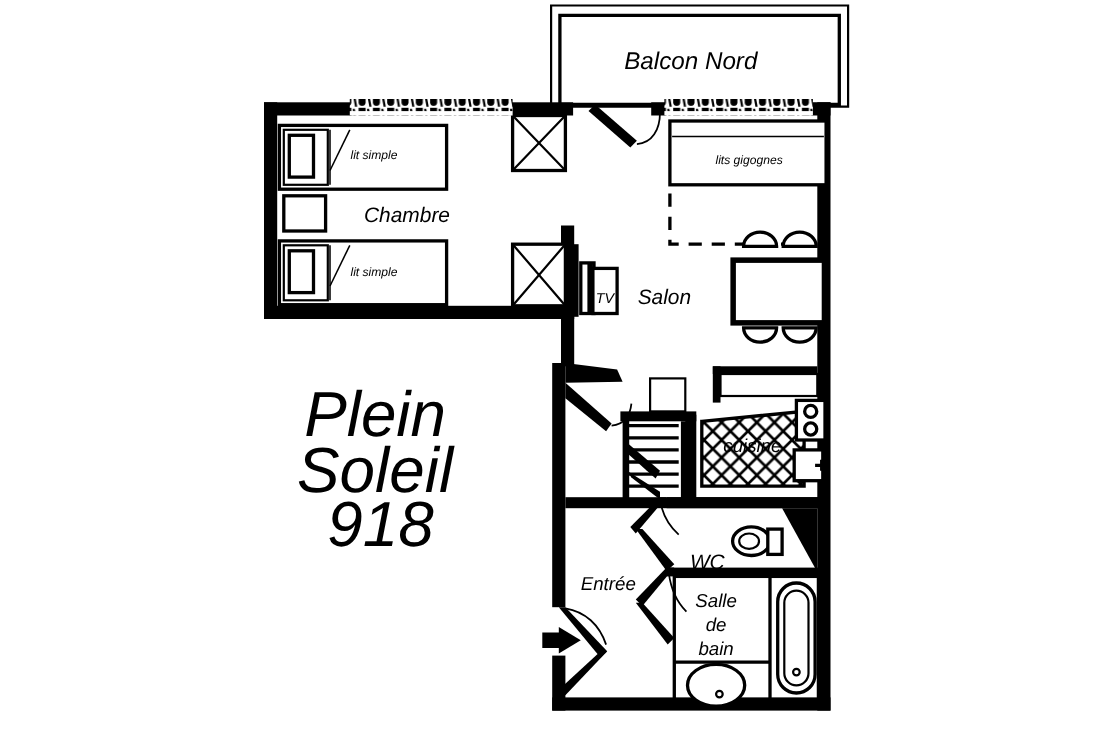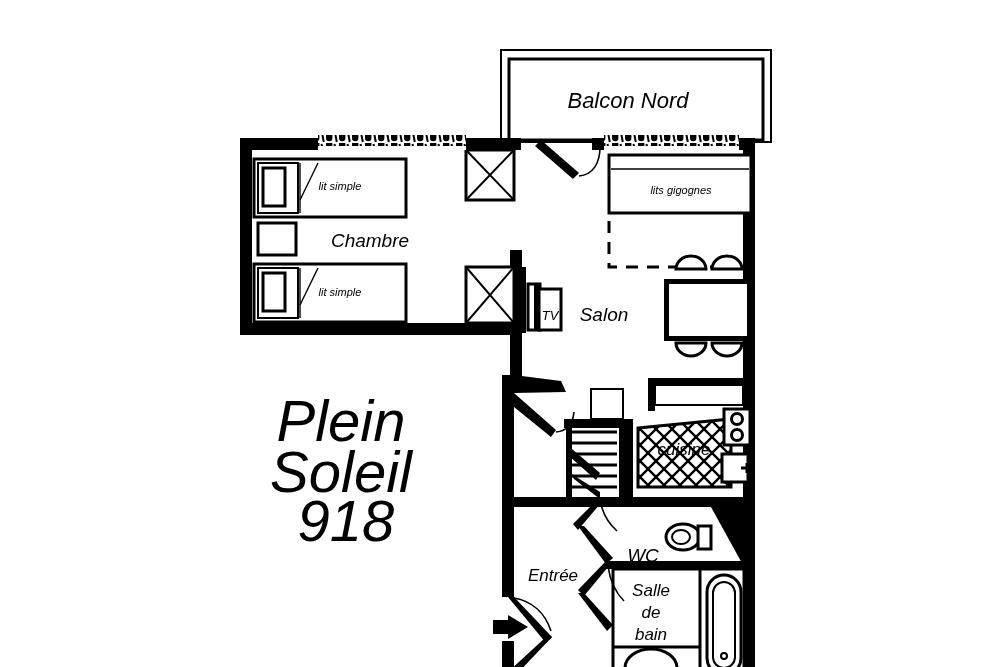--- a/index.html
+++ b/index.html
@@ -11,21 +11,20 @@
     width: 1000px;
     height: 667px;
     overflow: hidden;
     font-family: "Liberation Sans", sans-serif;
   }
   #plan-root {
     position: relative;
     width: 1000px;
     height: 592px;
     background: #ffffff;
-    margin-top: 45px;
   }
   svg#floorplan {
     display: block;
     width: 1000px;
     height: 667px;
   }
   .wall-heavy { fill: #000000; }
   .thin-line {
     fill: none;
     stroke: #000000;

